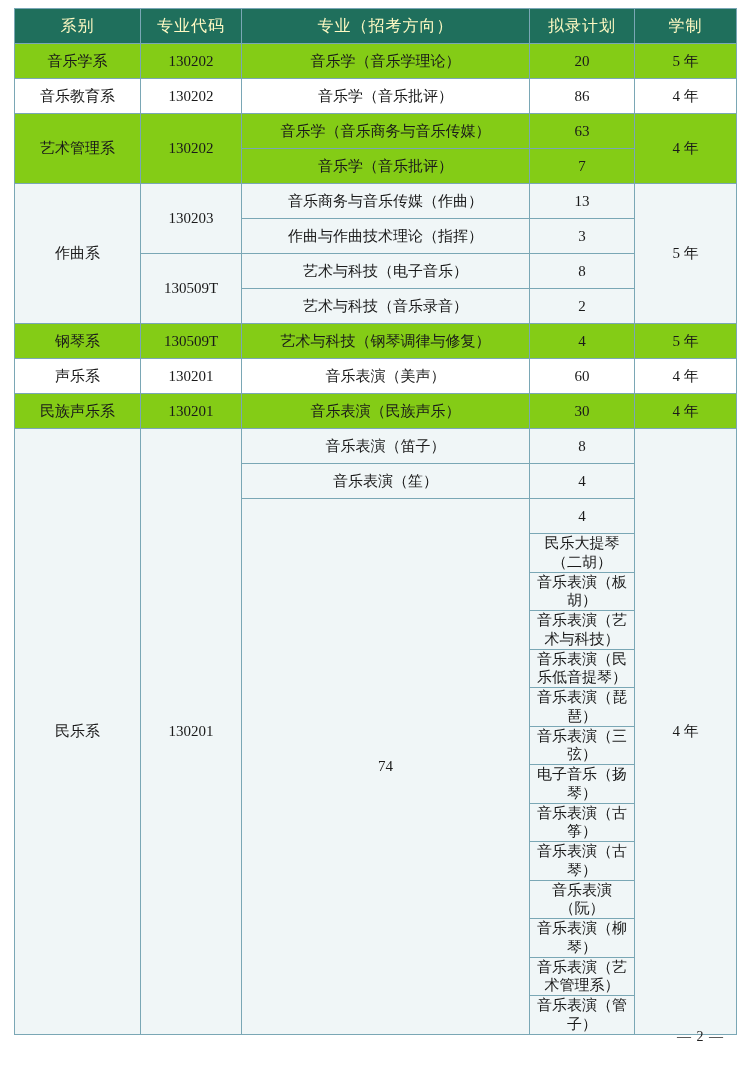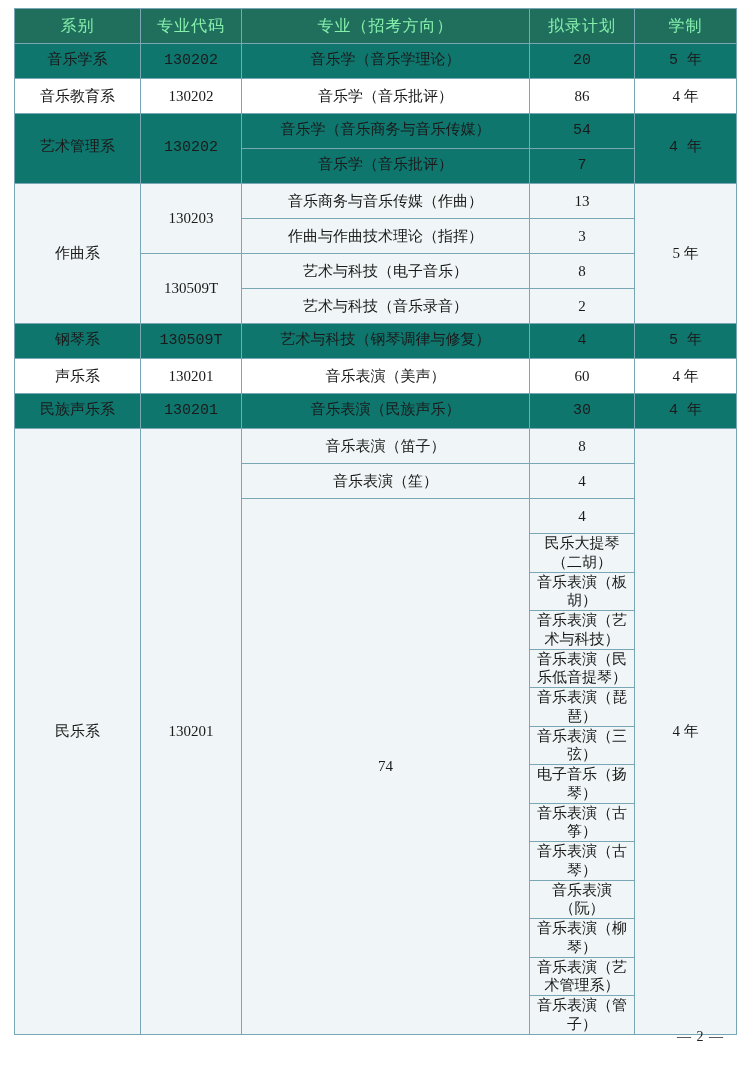--- a/index.html
+++ b/index.html
@@ -38,34 +38,33 @@
     border: 1px solid #7aa7b5;
     text-align: center;
     vertical-align: middle;
     padding: 0;
     height: 34px;
     line-height: 1.25;
     font-weight: normal;
   }
   thead th {
     background: #1f6f5c;
-    color: #86efac;
+    color: #fef9c3;
     font-weight: bold;
     font-size: 16px;
     height: 40px;
     border: 1px solid #1f6f5c;
     letter-spacing: 1px;
   }
   td.major {
     text-align: left;
     padding-left: 12px;
   }
   tr.hl > td {
-    background: #0f766e;
-    font-family: Liberation Mono, monospace;
+    background: #84cc16;
   }
   tr.plain > td {
     background: #ffffff;
   }
   td.tint {
     background: #f0f6f7;
   }
   .footer {
     position: absolute;
     right: 26px;
@@ -111,21 +110,21 @@
         <td>130202</td>
         <td class="major">音乐学（音乐批评）</td>
         <td>86</td>
         <td>4 年</td>
       </tr>
 
       <tr class="hl">
         <td rowspan="2">艺术管理系</td>
         <td rowspan="2">130202</td>
         <td class="major">音乐学（音乐商务与音乐传媒）</td>
-        <td>54</td>
+        <td>63</td>
         <td rowspan="2">4 年</td>
       </tr>
       <tr class="hl">
         <td class="major">音乐学（音乐批评）</td>
         <td>7</td>
       </tr>
 
       <tr>
         <td class="tint" rowspan="4">作曲系</td>
         <td class="tint" rowspan="2">130203</td>

